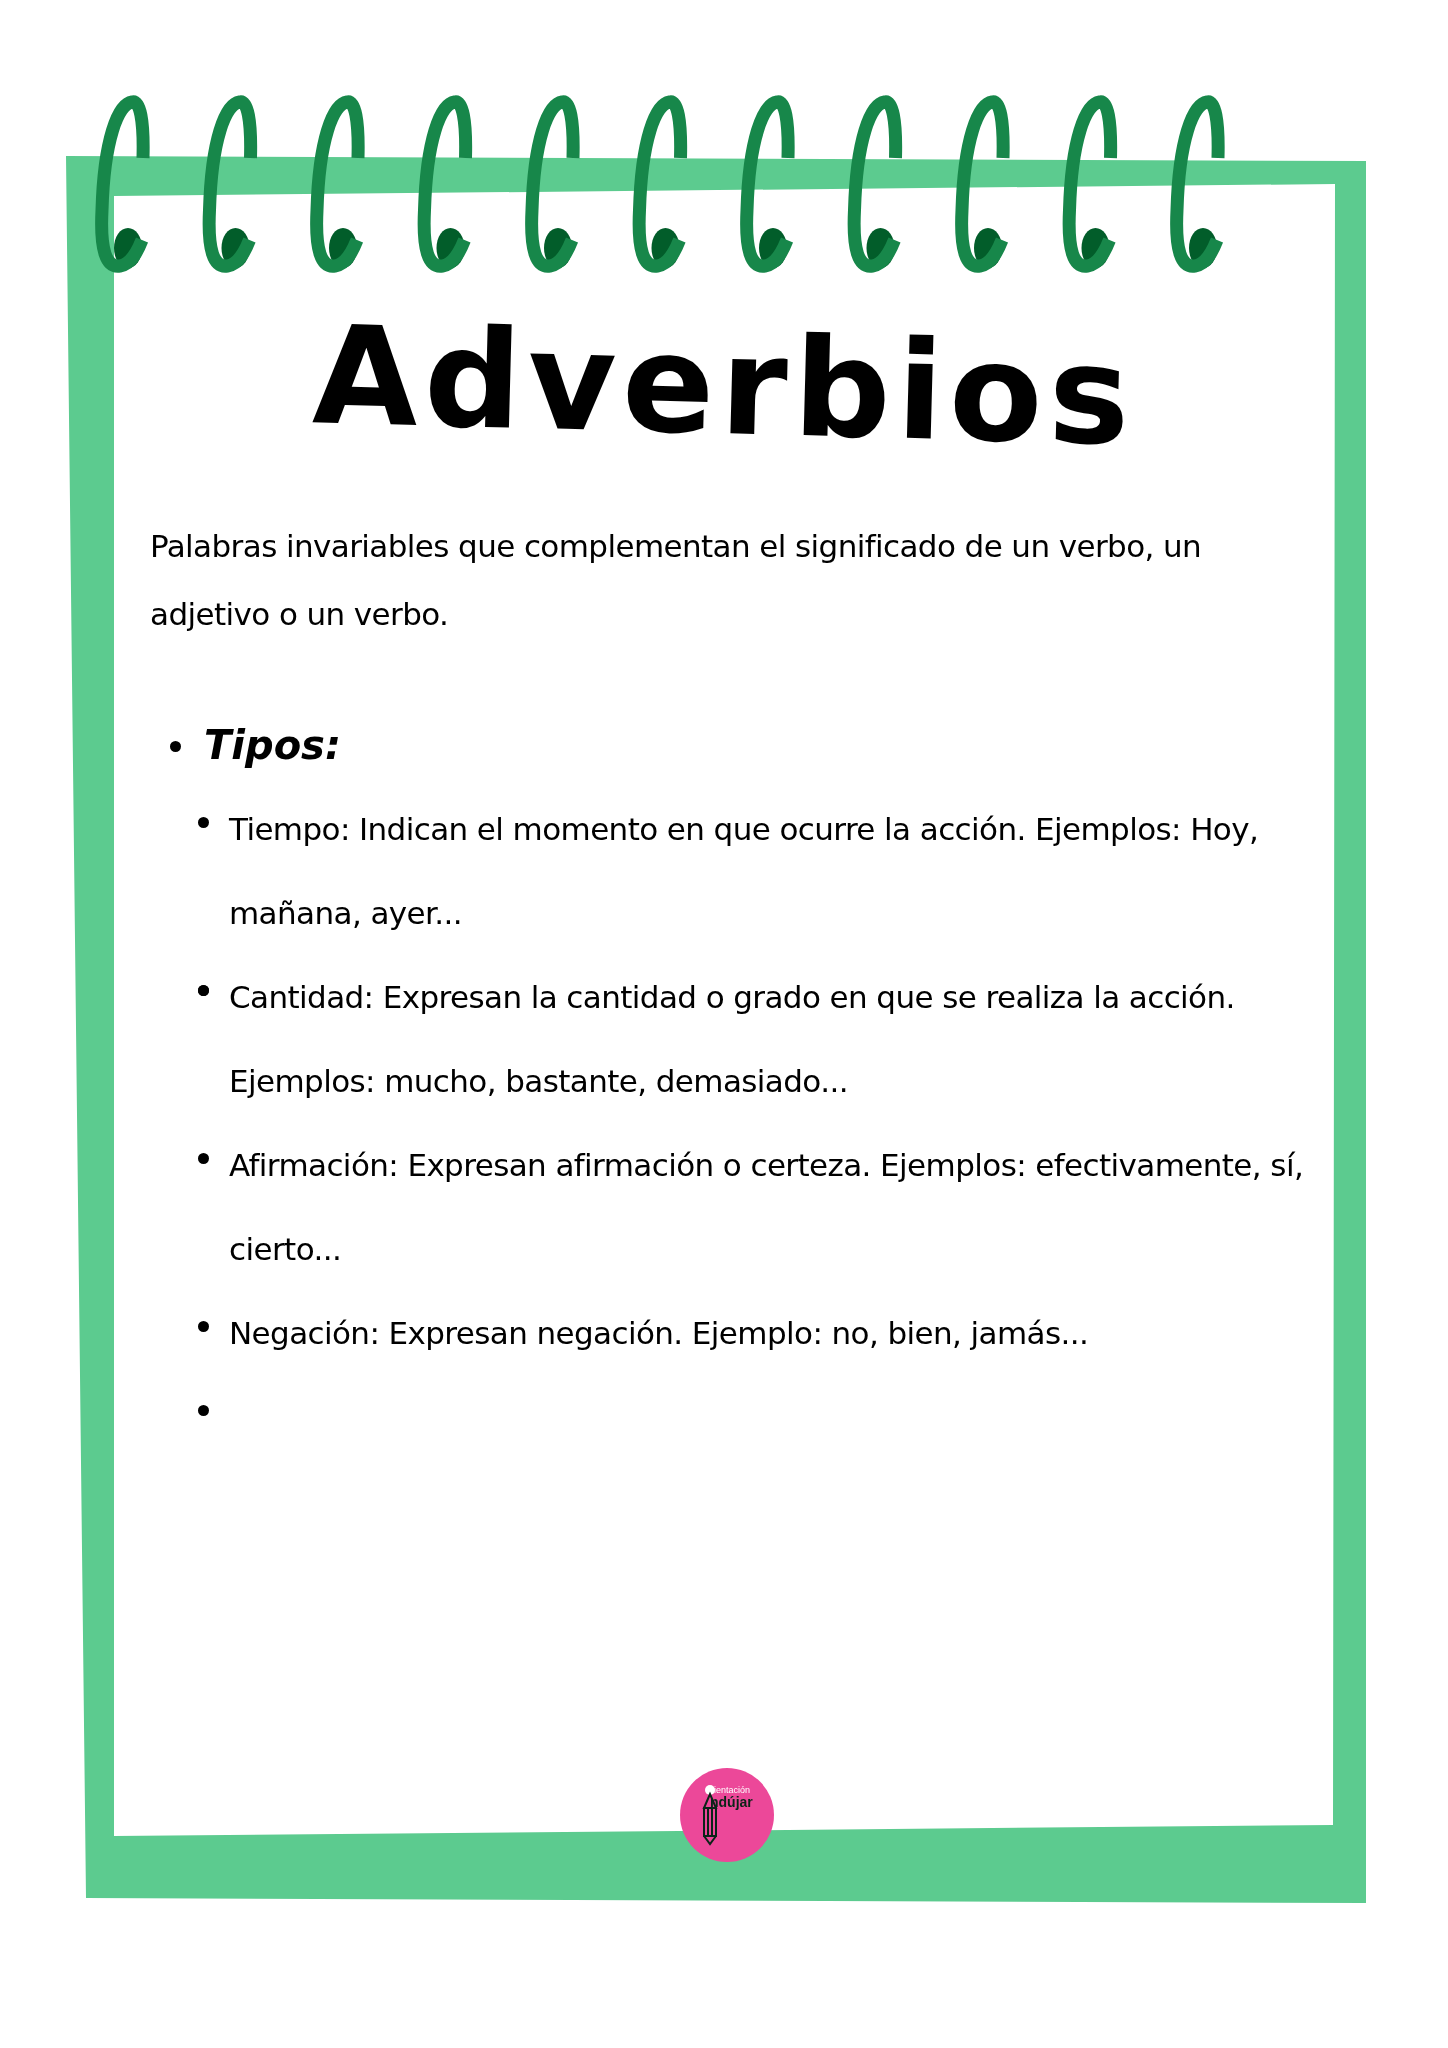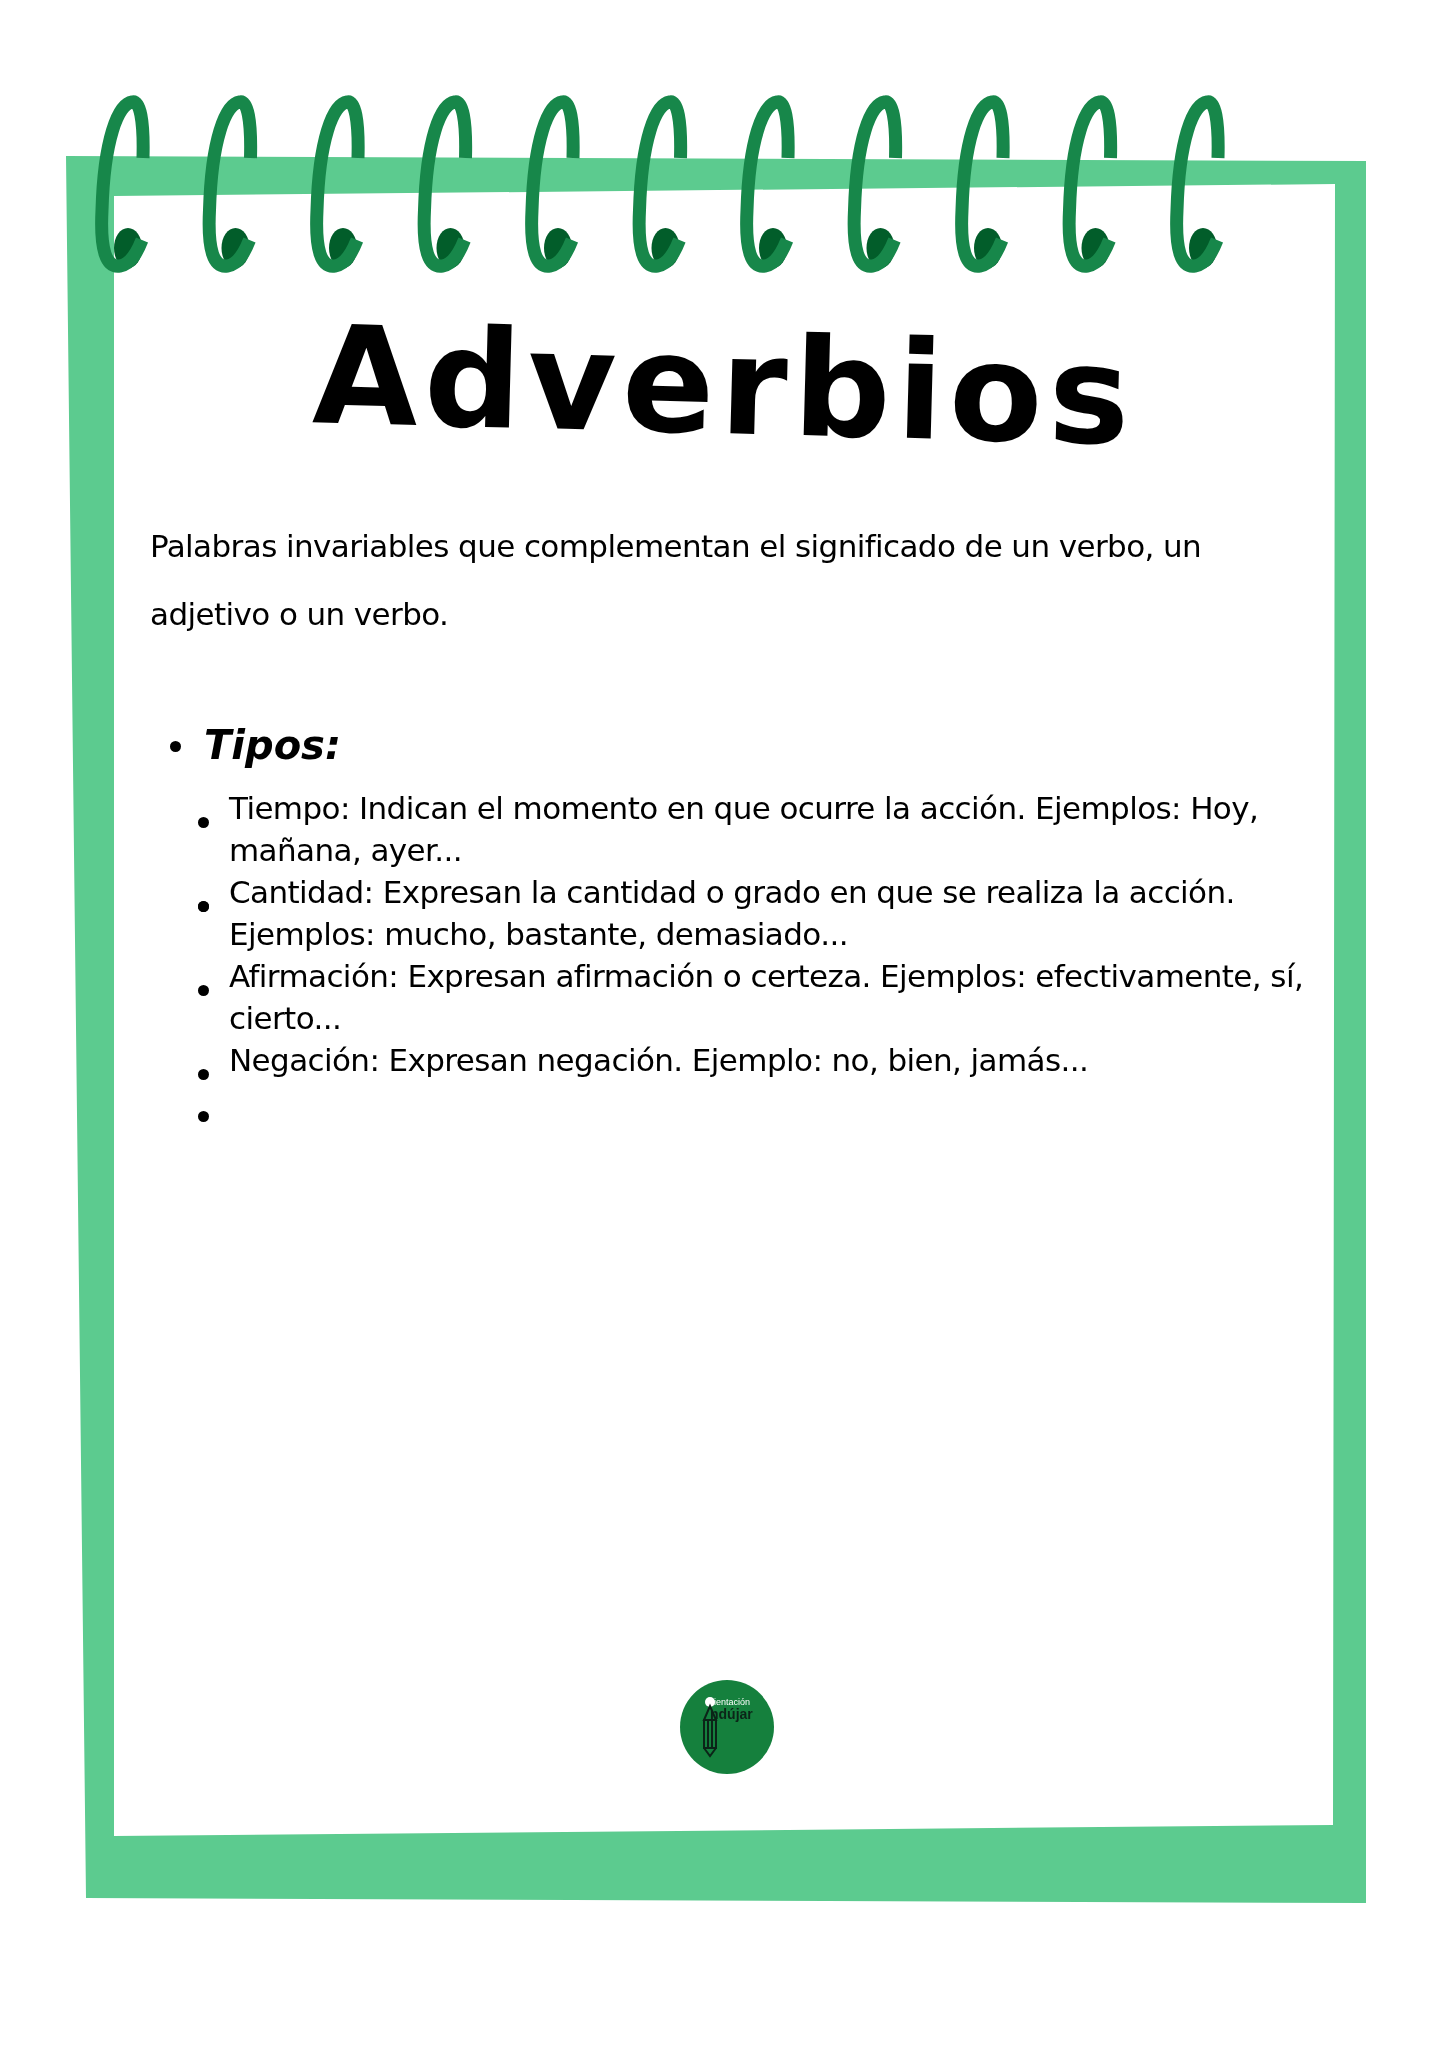--- a/index.html
+++ b/index.html
@@ -12,23 +12,23 @@
   }
   .intro {
     position: absolute; left: 150px; width: 1150px; top: 512px; text-align: left;
     font-family: "DejaVu Sans", sans-serif; font-size: 31px; line-height: 68px; letter-spacing: -0.6px;
   }
   .types { position: absolute; left: 168px; top: 715px; width: 1160px; }
   .types-heading { position: relative; padding-left: 36px; font-size: 40px; font-weight: bold; line-height: 60px; font-style: italic; }
   .bullet { position: absolute; left: 2px; width: 11px; height: 11px; border-radius: 50%; background: #000; }
   .types-heading .bullet { top: 26px; }
   .type-list { margin: 12px 0 0 0; padding: 0; list-style: none; }
-  .type-item { position: relative; padding-left: 61px; font-size: 31px; line-height: 42px; letter-spacing: -0.6px; }
+  .type-item { position: relative; padding-left: 61px; font-size: 31px; line-height: 84px; letter-spacing: -0.6px; }
   .type-item .bullet { left: 30px; top: 30px; }
-  .logo { position: absolute; left: 680px; top: 1680px; width: 94px; height: 94px; border-radius: 50%; background: #15803d; }
+  .logo { position: absolute; left: 680px; top: 1768px; width: 94px; height: 94px; border-radius: 50%; background: #ec4899; }
   .logo-text1 { position: absolute; left: 31px; top: 17px; font-size: 9px; color: #ffffff; font-family: "Liberation Sans", sans-serif; }
   .logo-text2 { position: absolute; left: 30px; top: 26px; font-size: 14px; color: #0b2418; font-weight: bold; font-family: "Liberation Sans", sans-serif; }
   .logo svg { position: absolute; left: 0; top: 0; }
 </style>
 </head>
 <body>
 
 <svg id="frame-svg" viewBox="0 0 1448 2048" xmlns="http://www.w3.org/2000/svg">
 
   <path d="M66 156 L1366 161 L1366 1903 L86 1898 Z M114 196 L114 1836 L1333 1825 L1335 184 Z" fill="#5CCB8F" fill-rule="evenodd"></path>

